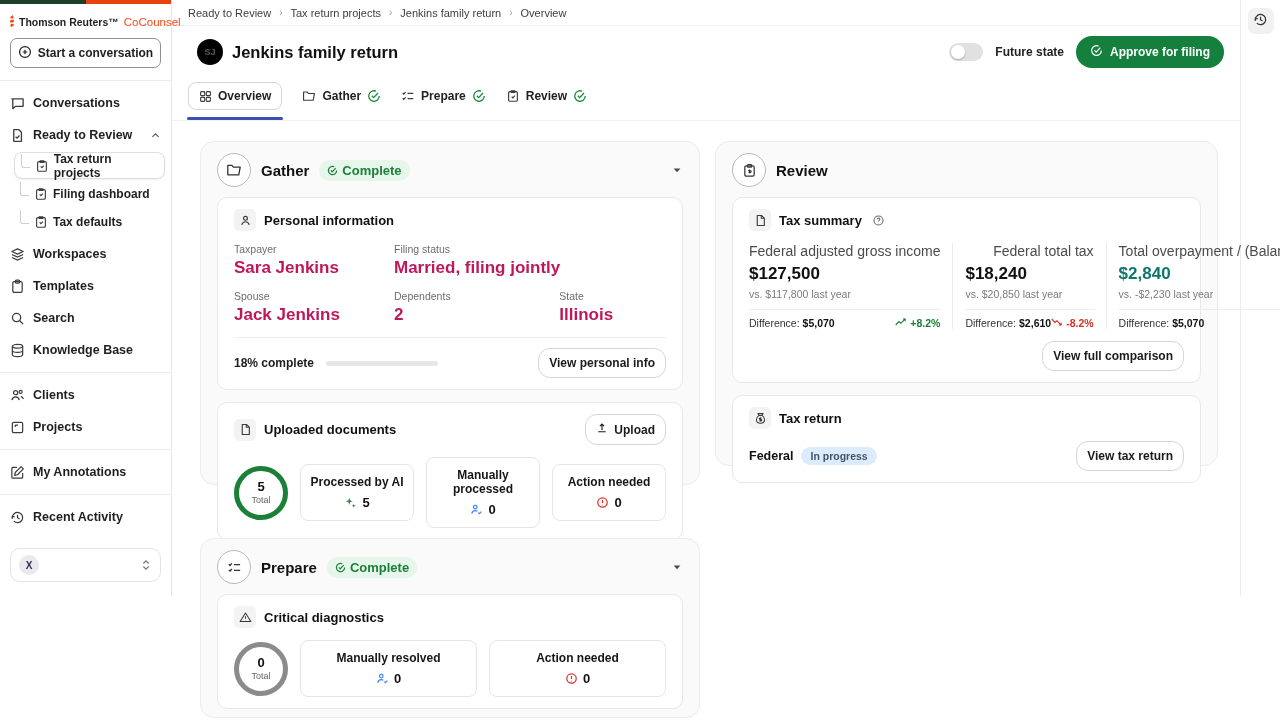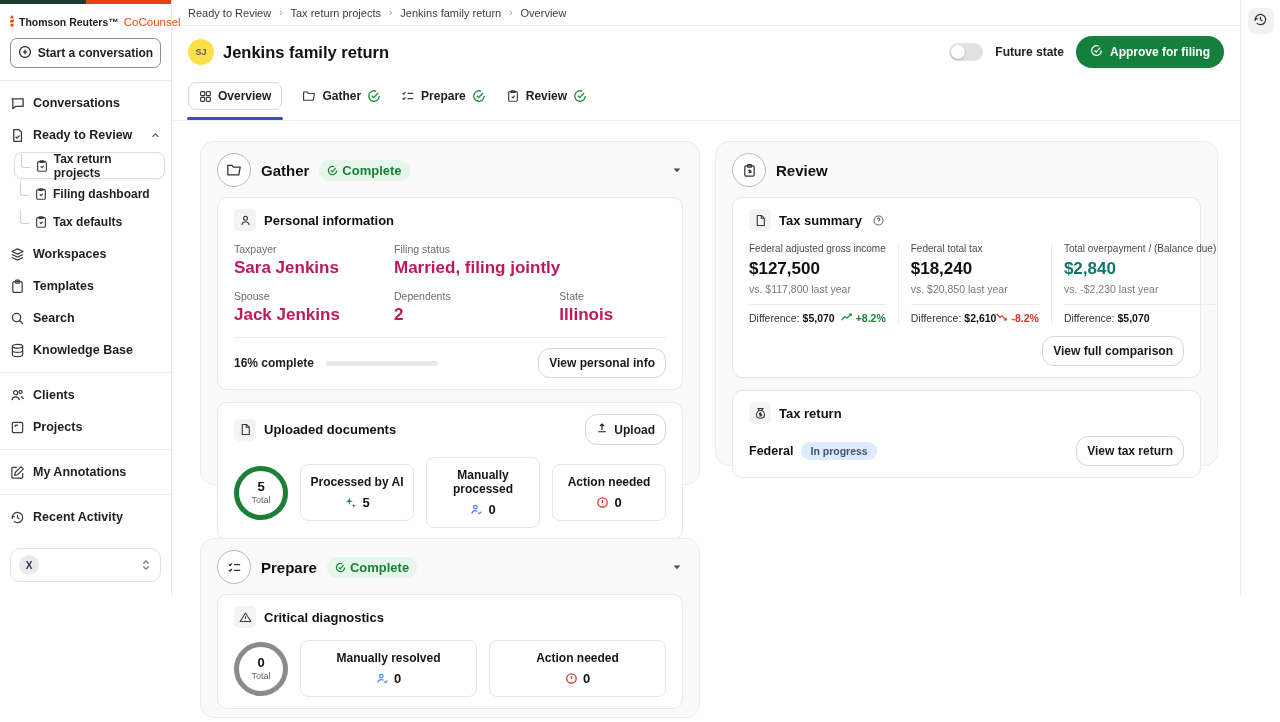--- a/index.html
+++ b/index.html
@@ -40,22 +40,22 @@
     font-size:10px; font-weight:700; display:flex; align-items:center; justify-content:center; }
   .updown { margin-left:auto; color:#777; display:inline-flex; }
 
   
   .main { flex:1; display:flex; flex-direction:column; min-width:0; background:#fff; }
   .breadcrumb { height:26px; display:flex; align-items:center; gap:8px; padding:0 16px;
     border-bottom:1px solid #efefef; font-size:11px; color:#3d3d3d; }
   .crumb { cursor:pointer; }
   .crumb-sep { color:#9a9a9a; font-size:10px; }
   .page-head { display:flex; align-items:center; gap:9px; padding:10px 16px 6px 16px; }
-  .sj-avatar { width:26px; height:26px; border-radius:50%; background:#fde047; color:#5b5b5b;
-    font-size:9px; font-weight:700; display:flex; align-items:center; justify-content:center; }
+  .sj-avatar { width:26px; height:26px; border-radius:50%; background:#000000; color:#5b5b5b;
+    font-size:9px; font-weight:700; display:flex; align-items:center; justify-content:center;margin-left:9px; }
   .page-title { font-size:16.5px; font-weight:700; color:#111; }
   .head-right { margin-left:auto; display:flex; align-items:center; gap:12px; }
   .toggle { width:34px; height:18px; background:#e1e1e1; border-radius:9px; position:relative; cursor:pointer; }
   .toggle .knob { position:absolute; left:2px; top:2px; width:14px; height:14px; background:#fff;
     border-radius:50%; box-shadow:0 1px 2px rgba(0,0,0,.25); }
   .toggle-label { font-size:12px; font-weight:600; color:#222; }
   .approve-btn { background:#15803d; color:#fff; border:none; border-radius:17px; height:32px;
     padding:0 14px; display:flex; align-items:center; gap:7px; font-size:12px; font-weight:700; cursor:pointer; }
   .tabs { display:flex; align-items:center; gap:20px; padding:8px 16px 10px 16px;
     border-bottom:1px solid #efefef; }
@@ -117,21 +117,21 @@
     font-size:13px; font-weight:700; color:#111; }
   .ic-green { color:#1a7f37; display:inline-flex; }
   .ic-blue { color:#4285f4; display:inline-flex; }
   .ic-red { color:#d93025; display:inline-flex; }
 
   
   .sum-cols { display:flex; margin-top:12px; }
   .sum-col { flex:1; padding-right:12px; }
   .sum-col + .sum-col { border-left:1px solid #ececec; padding-left:12px; }
   .sum-col:last-child { flex:1.12; padding-right:0; }
-  .s-label { font-size:10px; color:#4b4b4b; white-space:nowrap; }
+  .s-label { font-size:14px; color:#4b4b4b; white-space:nowrap;text-align:right; }
   .s-value { font-size:17px; font-weight:700; color:#111; margin:5px 0 4px 0; }
   .s-value.green { color:#0f766e; }
   .s-vs { font-size:10.5px; color:#7a7a7a; }
   .s-div { border-top:1px solid #ededed; margin:9px 0 7px 0; }
   .s-diff { display:flex; align-items:center; font-size:10.5px; color:#333; white-space:nowrap; }
   .s-diff b { margin-left:3px; color:#111; }
   .trend { margin-left:auto; display:flex; align-items:center; gap:3px; font-size:10.5px; font-weight:700; }
   .trend.up { color:#188038; } .trend.down { color:#d93025; }
   .sum-btn-row { text-align:right; margin-top:12px; }
 
@@ -474,21 +474,21 @@
               <div class="f-label">Dependents</div>
               <div class="f-value">2</div>
             </div>
             <div>
               <div class="f-label">State</div>
               <div class="f-value">Illinois</div>
             </div>
           </div>
           <div class="pi-divider"></div>
           <div class="pi-footer">
-            <span class="progress-label">16% complete</span>
+            <span class="progress-label">18% complete</span>
             <span class="progress-track"><span class="progress-fill" style="width:100%;"></span></span>
             <button class="btn">View personal info</button>
           </div>
         </div>
 
         <div class="section sec-docs">
           <div class="docs-head">
             <span class="mini-ic">
               <svg width="13" height="13" viewBox="0 0 16 16" fill="none" stroke="currentColor" stroke-width="1.4">
                   <path d="M4 1.8h5.2L12.7 5v9.2H4z" stroke-linejoin="round"></path>

